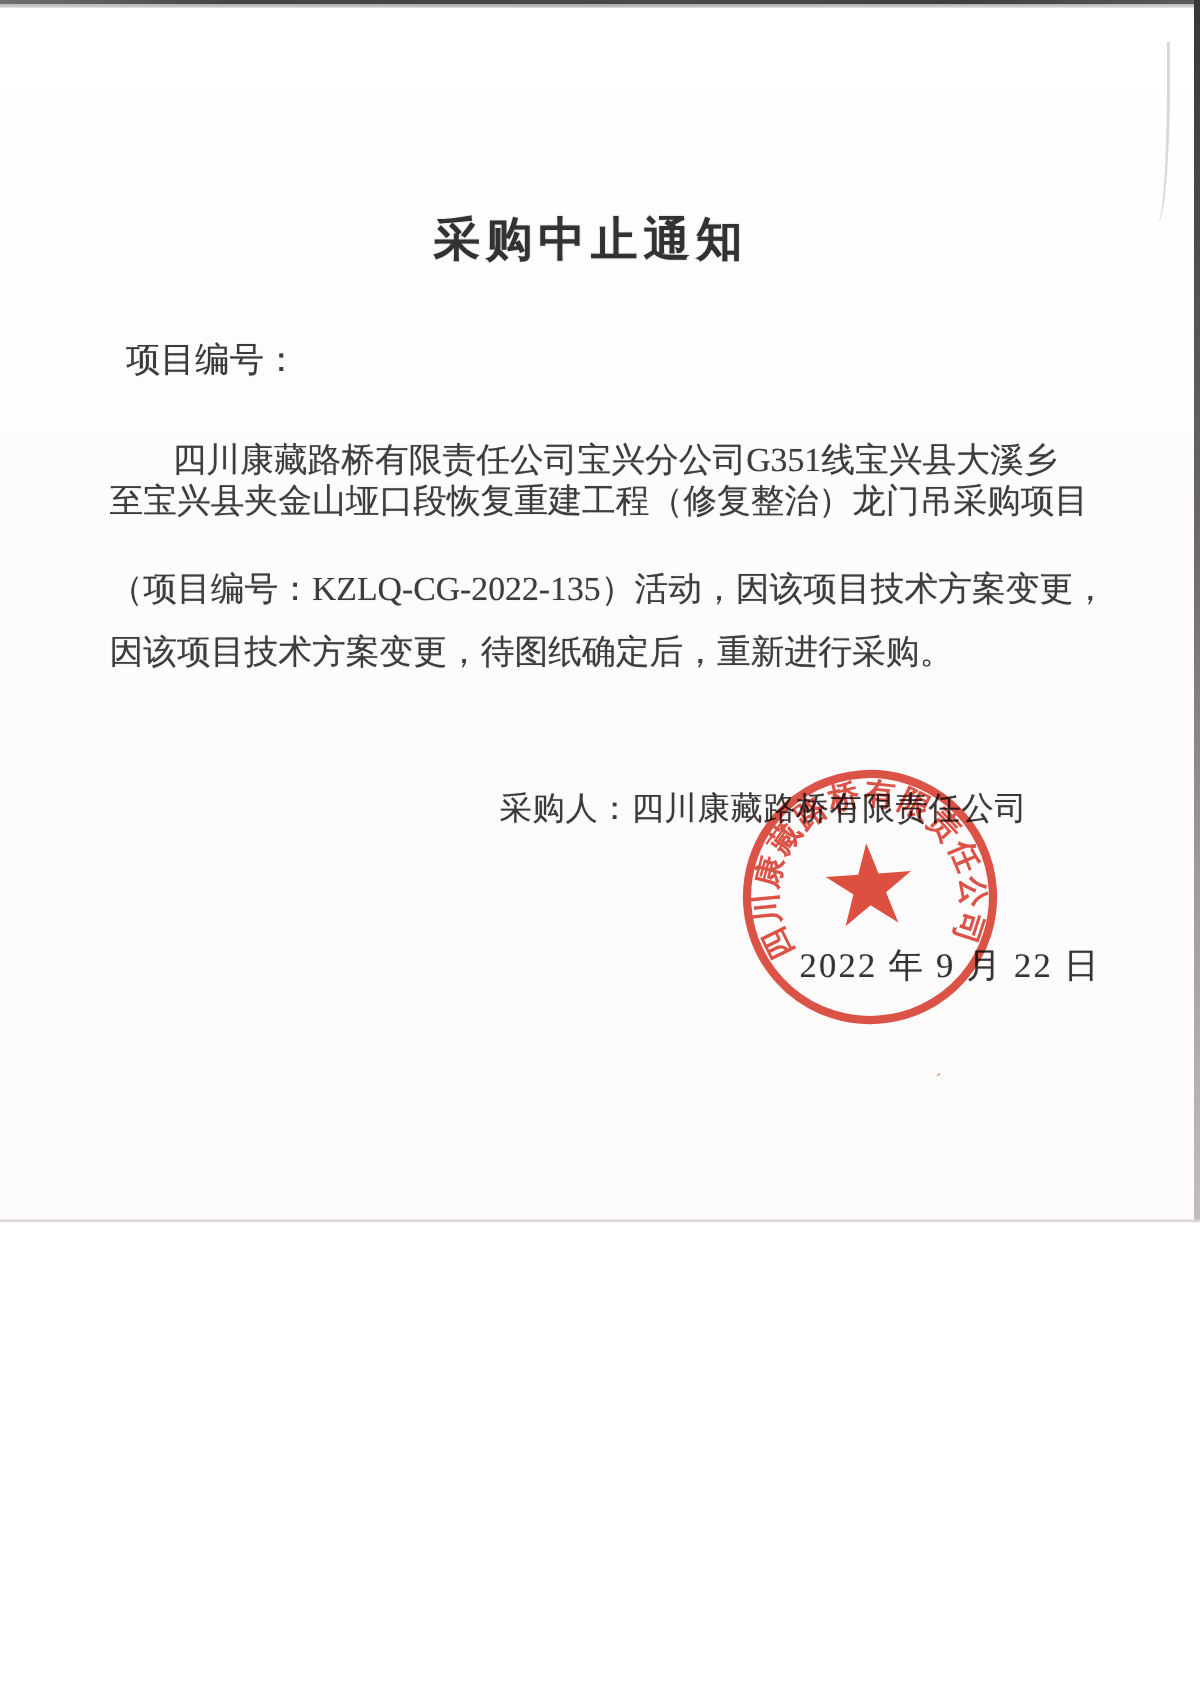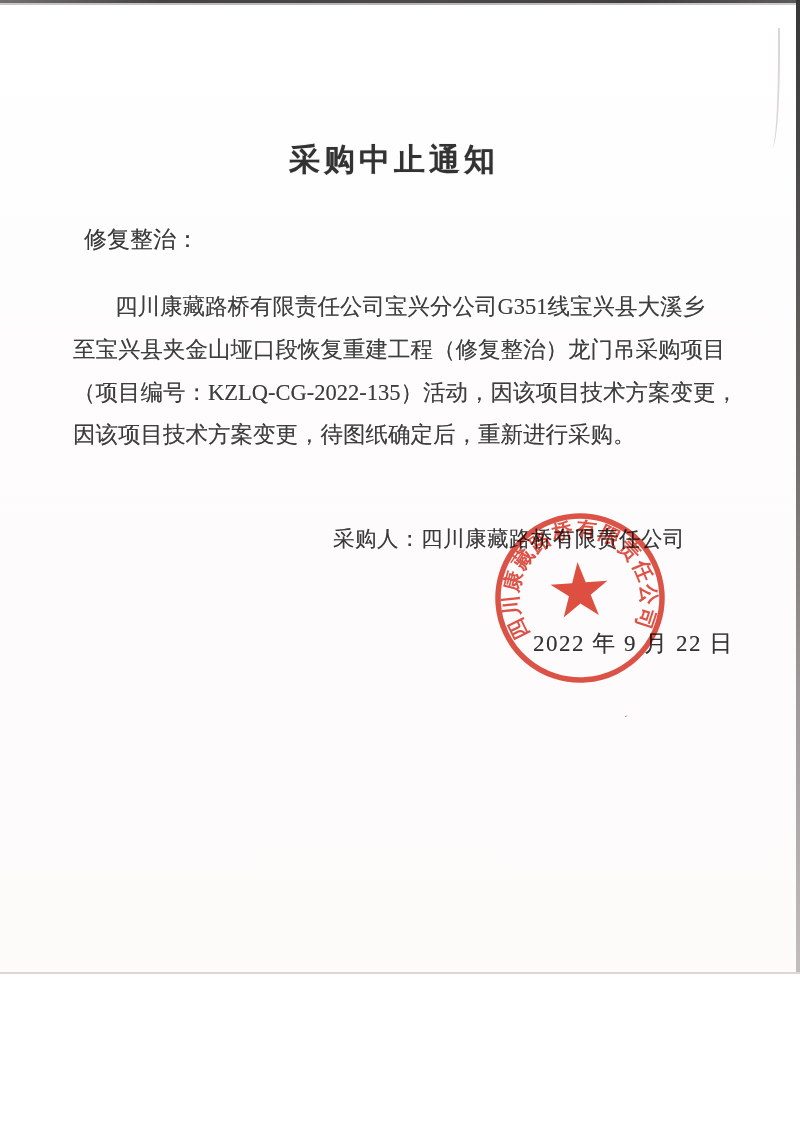--- a/index.html
+++ b/index.html
@@ -1,17 +1,17 @@
 <!DOCTYPE html>
 <html><head>
 <meta charset="utf-8">
 <style>
   html,body { margin:0; padding:0; background:#ffffff; }
   .page {
-    position:relative; width:800px; height:974px; overflow:hidden;
+    position:relative; width:800px; height:815px; overflow:hidden;
     background:linear-gradient(180deg,#ffffff 0%,#fefdfd 25%,#fdfbfb 60%,#fdfafa 100%);
     font-family:"Liberation Serif","DejaVu Serif",serif;
     color:#3c3c3c;
   }
   
   .top-edge { position:absolute; top:0; left:0; width:100%; height:3px;
     background:linear-gradient(90deg,#707070 0%,#434343 20%,#4a4a4a 55%,#3f3f3f 80%,#5c5c5c 100%); }
   .top-edge-soft { position:absolute; top:3px; left:0; width:100%; height:2px;
     background:linear-gradient(90deg,#c9c6c6,#b7b4b4,#cfcccc); }
   .right-edge { position:absolute; top:0; right:0; width:4px; height:100%;
@@ -22,21 +22,21 @@
 
   
   .doc-title { position:absolute; top:139px; left:0; width:788px; text-align:center;
     font-size:31px; font-weight:bold; letter-spacing:4px; color:#323232;
     text-shadow:0 0 1px rgba(60,60,60,.45); }
   .salutation { position:absolute; top:224px; left:84px; font-size:23px; color:#3a3a3a;
     text-shadow:0 0 .6px rgba(70,70,70,.5); }
   .bline { position:absolute; left:73px; font-size:22.5px; white-space:nowrap; color:#3d3d3d;
     text-shadow:0 0 .6px rgba(70,70,70,.5);margin-top:16px; }
   .bline1 { top:275px; left:115px; }
-  .bline2 { top:318px; }
+  .bline2 { top:302px; }
   .bline3 { top:361px; }
   .bline4 { top:403px; }
   .buyer-line { position:absolute; top:524px; left:333px; font-size:21.5px; letter-spacing:.5px;
     white-space:nowrap; color:#3a3a3a; text-shadow:0 0 .6px rgba(70,70,70,.5); z-index:2;text-align:right; }
   .date-line { position:absolute; top:612px; left:533px; font-size:23px; letter-spacing:1.5px;
     white-space:nowrap; color:#343434; text-shadow:0 0 .6px rgba(60,60,60,.5); z-index:2;margin-top:16px; }
 
   
   .seal { position:absolute; left:462px; top:482px; width:240px; height:235px;
     mix-blend-mode:multiply; opacity:.86; z-index:5; }
@@ -48,21 +48,21 @@
 <div class="page">
 
   <div class="top-edge"></div>
   <div class="top-edge-soft"></div>
   <div class="right-edge"></div>
   <div class="bottom-edge"></div>
   <div class="fold-line"></div>
 
   <div class="doc-title">采购中止通知</div>
 
-  <div class="salutation">修复整治：</div>
+  <div class="salutation">项目编号：</div>
 
   <div class="bline bline1">四川康藏路桥有限责任公司宝兴分公司G351线宝兴县大溪乡</div>
   <div class="bline bline2">至宝兴县夹金山垭口段恢复重建工程（修复整治）龙门吊采购项目</div>
   <div class="bline bline3">（项目编号：KZLQ-CG-2022-135）活动，因该项目技术方案变更，</div>
   <div class="bline bline4">因该项目技术方案变更，待图纸确定后，重新进行采购。</div>
 
   <div class="buyer-line">采购人：四川康藏路桥有限责任公司</div>
 
   <div class="date-line">2022 年 9 月 22 日</div>
 

